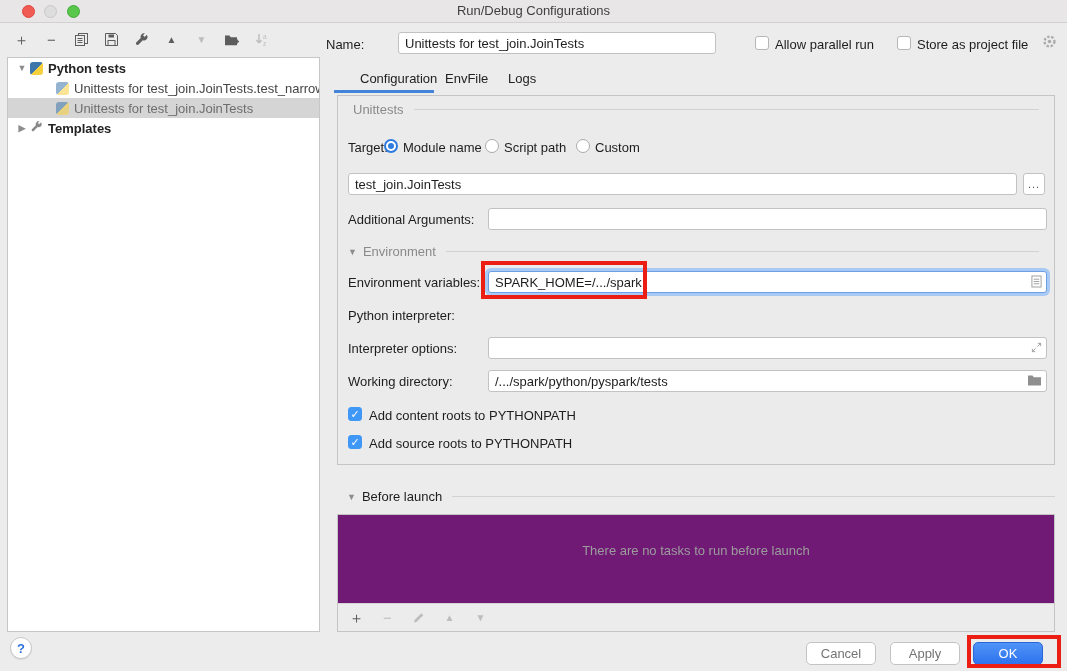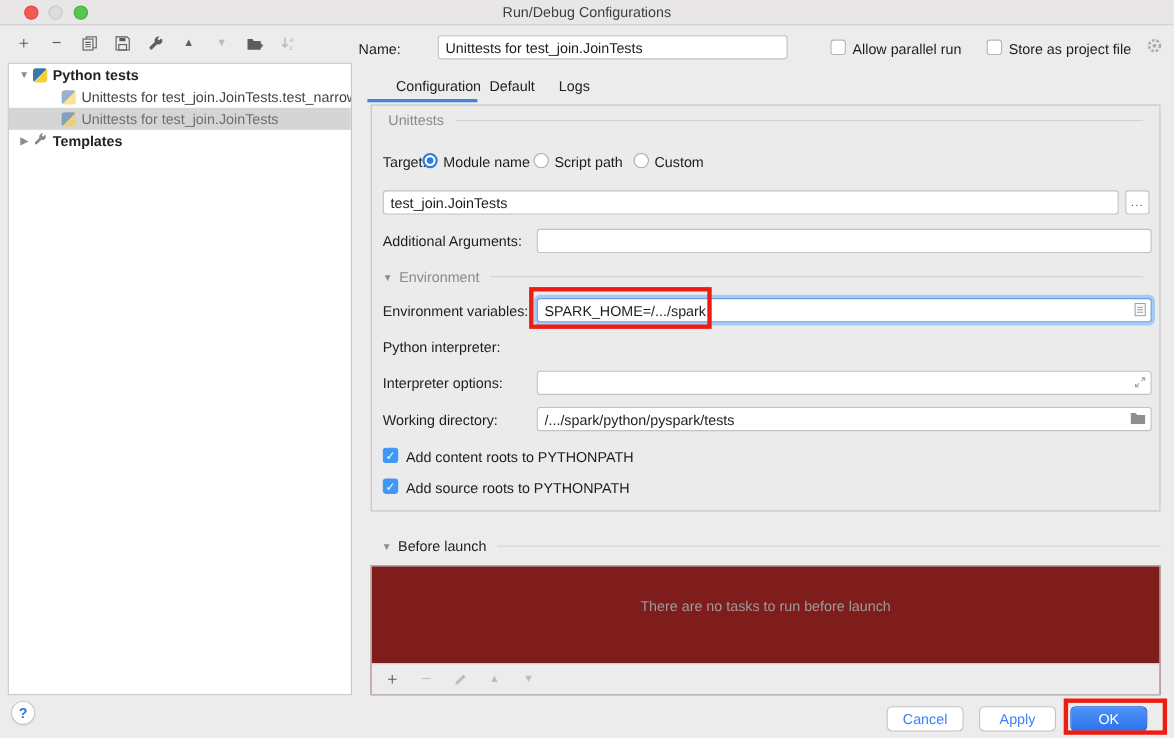--- a/index.html
+++ b/index.html
@@ -88,30 +88,30 @@
   .combo .ctext{margin-left:5px;white-space:nowrap;}
   .combo .cpath{margin-left:6px;color:#9a9a9a;font-size:11.5px;white-space:nowrap;}
   .stepper{position:absolute;right:0;top:0;width:19px;height:20px;background:#3f86f2;
     border-radius:0 3px 3px 0;display:flex;flex-direction:column;align-items:center;
     justify-content:center;gap:1px;}
   .chk-row-label{position:absolute;white-space:nowrap;}
 
   
   .bl-header{position:absolute;left:347px;top:489px;display:flex;align-items:center;width:708px;}
   .bl-header .line{flex:1;border-top:1px solid #d2d2d2;margin-left:10px;}
-  .bl-panel{position:absolute;left:337px;top:514px;width:718px;height:118px;background:#7f1d1d;
+  .bl-panel{position:absolute;left:337px;top:514px;width:718px;height:118px;background:#701a75;
     border:1px solid #c4c4c4;box-sizing:border-box;}
   .bl-empty{position:absolute;left:0;right:0;top:28px;text-align:center;color:#9c9c9c;}
   .bl-toolbar{position:absolute;left:0;right:0;bottom:0;height:27px;background:#ececec;
     border-top:1px solid #d4d4d4;display:flex;align-items:center;gap:14px;padding-left:10px;}
 
   
   .btn{position:absolute;top:642px;width:70px;height:23px;border-radius:5px;background:#ffffff;
     border:1px solid #c3c3c3;box-sizing:border-box;text-align:center;line-height:21px;
-    color:#3b82f6;font-size:13px;}
+    color:#737373;font-size:13px;}
   .btn.ok{background:linear-gradient(#4f94f7,#2e72ee);border-color:#2d64d8;color:#fff;}
 
   
   .annot{position:absolute;border:4px solid #ec1e13;box-sizing:border-box;z-index:50;}
 </style>
 </head>
 <body>
 
 <div class="titlebar">
   <span class="light red"></span>
@@ -195,21 +195,21 @@
 <span class="cb" style="left:897px;top:36px;"></span>
 <span class="cb-label" style="left:917px;top:37px;">Store as project file</span>
 <span class="gear">
   <svg width="15" height="15" viewBox="0 0 14 14">
       <circle cx="7" cy="7" r="4.6" fill="none" stroke="#ababab" stroke-width="2.2" stroke-dasharray="2.2 1.6"></circle>
       <circle cx="7" cy="7" r="1.7" fill="#ababab"></circle>
     </svg>
 </span>
 
 <span class="tab" style="left:347px;margin-left:13px;">Configuration</span>
-<span class="tab" style="left:445px;">Default</span>
+<span class="tab" style="left:445px;">EnvFile</span>
 <span class="tab" style="left:508px;">Logs</span>
 <div class="tab-underline"></div>
 
 <div class="content-panel">
 
   <div class="group-hdr" style="left:15px;top:6px;right:15px;">
     <span>Unittests</span>
     <span class="line"></span>
   </div>
 

